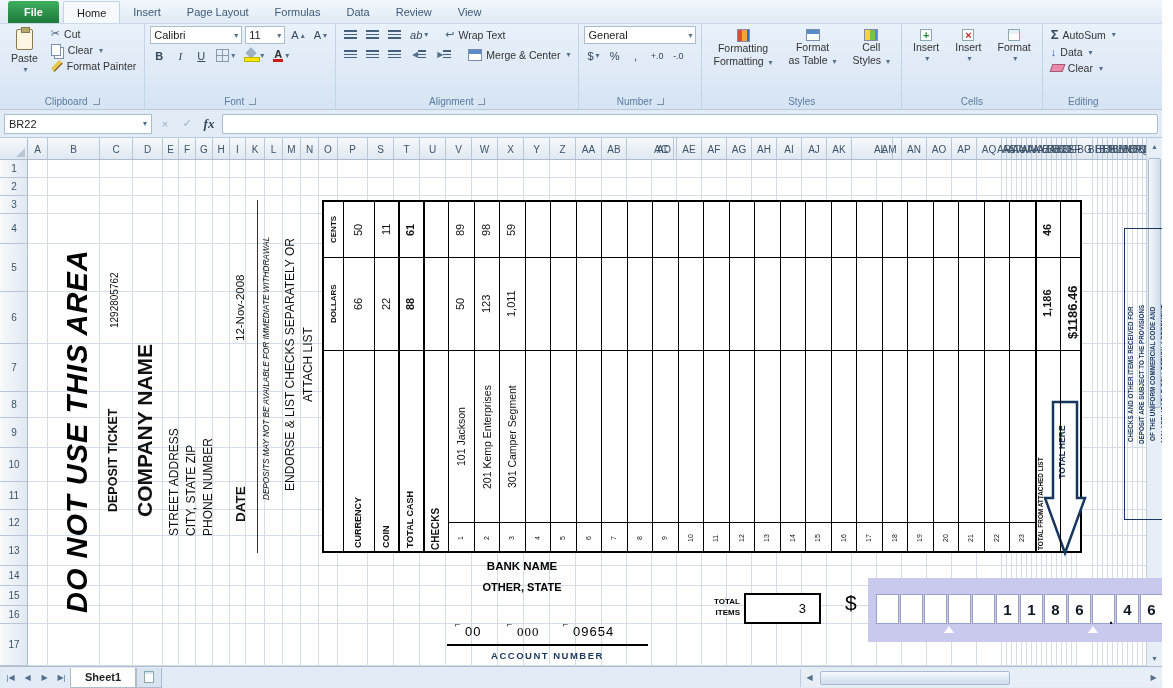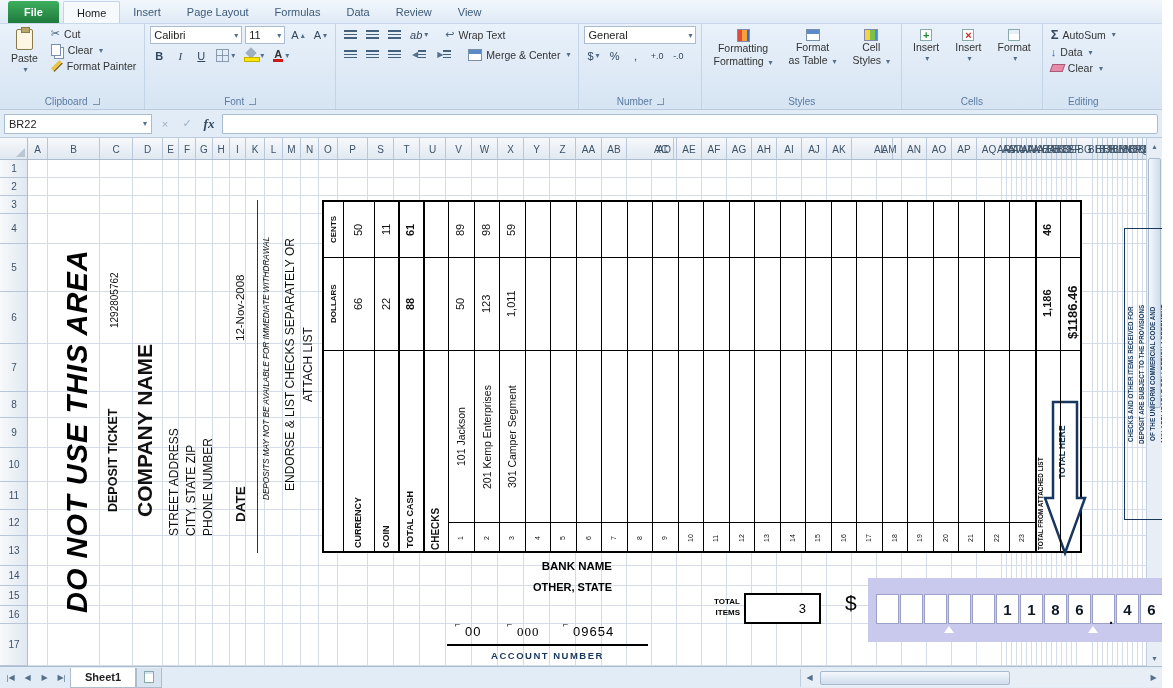--- a/index.html
+++ b/index.html
@@ -105,21 +105,21 @@
   .mdot{left:241px;top:32px;font-weight:bold;font-size:15px;color:#101826;}
   .mtri{top:48px;width:0;height:0;border-left:5px solid transparent;border-right:5px solid transparent;border-bottom:7px solid #fff;}
   .titems{width:54px;text-align:right;font-size:8px;font-weight:bold;line-height:1.35;color:#000;}
   .ibox{width:77px;height:31px;background:#fff;border:2px solid #000;display:flex;align-items:center;justify-content:flex-end;padding-right:13px;font-size:13px;color:#000;}
   .dsign{font-size:21px;color:#000;}
   .acct{border-bottom:2px solid #000;}
   .acct > *{position:absolute;color:#000;}
   .tick{top:3px;font-size:9px;}
   .ag{top:8px;font-size:13px;letter-spacing:1px;}
   .acctlbl{text-align:center;color:#17375e;font-weight:bold;font-size:9.5px;letter-spacing:1.5px;}
-  .bankline{text-align:right;font-weight:bold;color:#000;}
+  .bankline{text-align:center;font-weight:bold;color:#000;}
   .arrow{overflow:visible;}
 </style>
 </head>
 <body>
 
 <div class="app">
 
   <div class="tabrow">
     <div class="file-tab">File</div>
     <div style="display:flex;align-items:flex-end;">
@@ -247,20 +247,24 @@
               <span class="dd">▶</span>
               <span class="ico-lines" style="width:8px;"></span>
             </span>
           <div class="sbtn" style="margin-left:8px;">
               <span class="ico-ftable"></span>
               <span>Merge &amp; Center</span>
               <span class="dd">▾</span>
             </div>
         </div>
       </div>
+      <div class="rg-label">
+          <span>Alignment</span>
+          <span class="launcher"></span>
+        </div>
     </div>
 
     <div class="rgroup">
       <div class="rg-body col">
         <div class="row">
           <div class="combo w110">
               <span>General</span>
               <span class="dd">▾</span>
             </div>
         </div>

